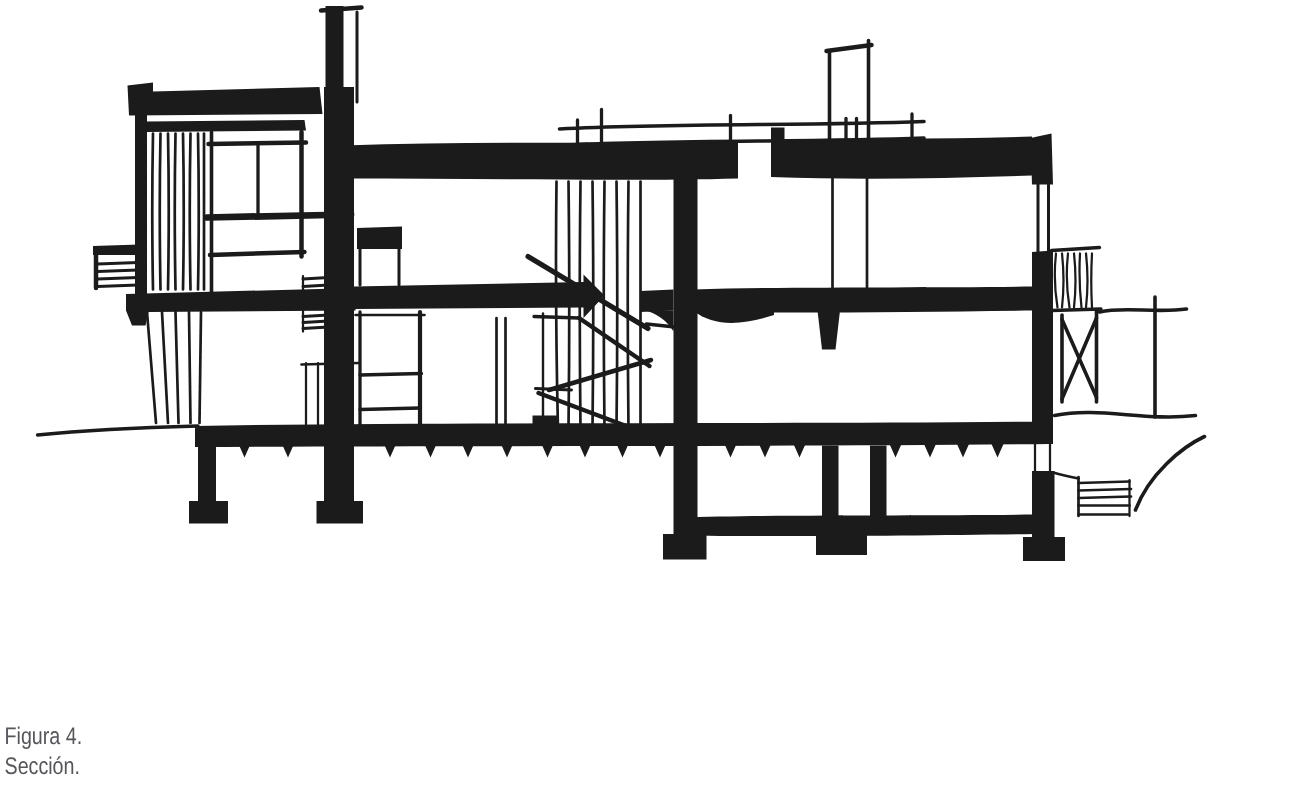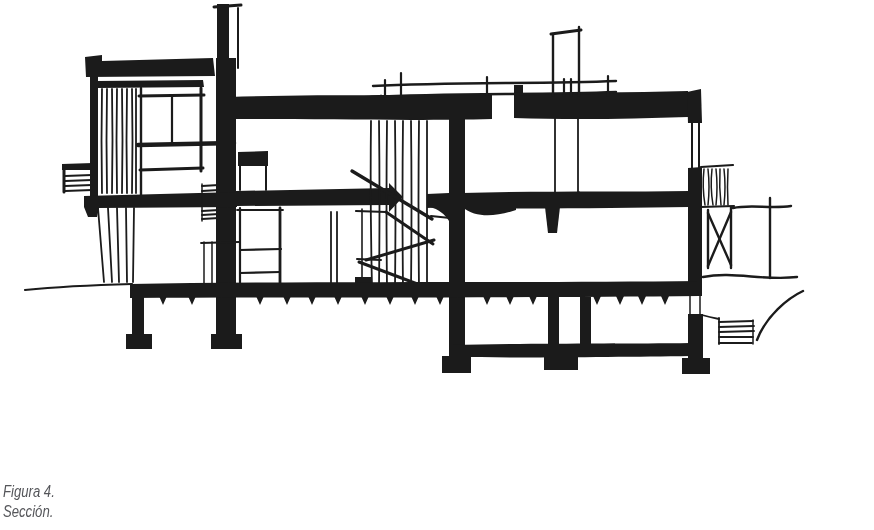--- a/index.html
+++ b/index.html
@@ -6,21 +6,21 @@
     --background:#ffffff;
     --ink:#1b1b1b;
     --caption-text:#55565a;
   }
   html,body{margin:0;padding:0;}
   body{
     width:874px;height:530px;position:relative;overflow:hidden;
     background:var(--background);
     font-family:"Liberation Sans", sans-serif;
   }
-  .stage{position:absolute;left:0;top:0;width:874px;height:530px;font-style:italic;}
+  .stage{position:absolute;left:0;top:0;width:874px;height:530px;}
   svg{color:var(--ink);display:block;}
   .f{fill:currentColor;stroke:none;}
   .l{fill:none;stroke:currentColor;stroke-linecap:round;stroke-linejoin:round;}.s15{stroke-width:1.5}.s16{stroke-width:1.6}
   .s18{stroke-width:1.8}.s2{stroke-width:2}.s22{stroke-width:2.2}
   .s24{stroke-width:2.4}.s28{stroke-width:2.8}.s3{stroke-width:3}
   .s34{stroke-width:3.4}.s45{stroke-width:4.5}
   .caption{
     position:absolute;left:3px;top:482px;
     color:var(--caption-text);
     font-size:16px;line-height:20px;font-weight:500;

